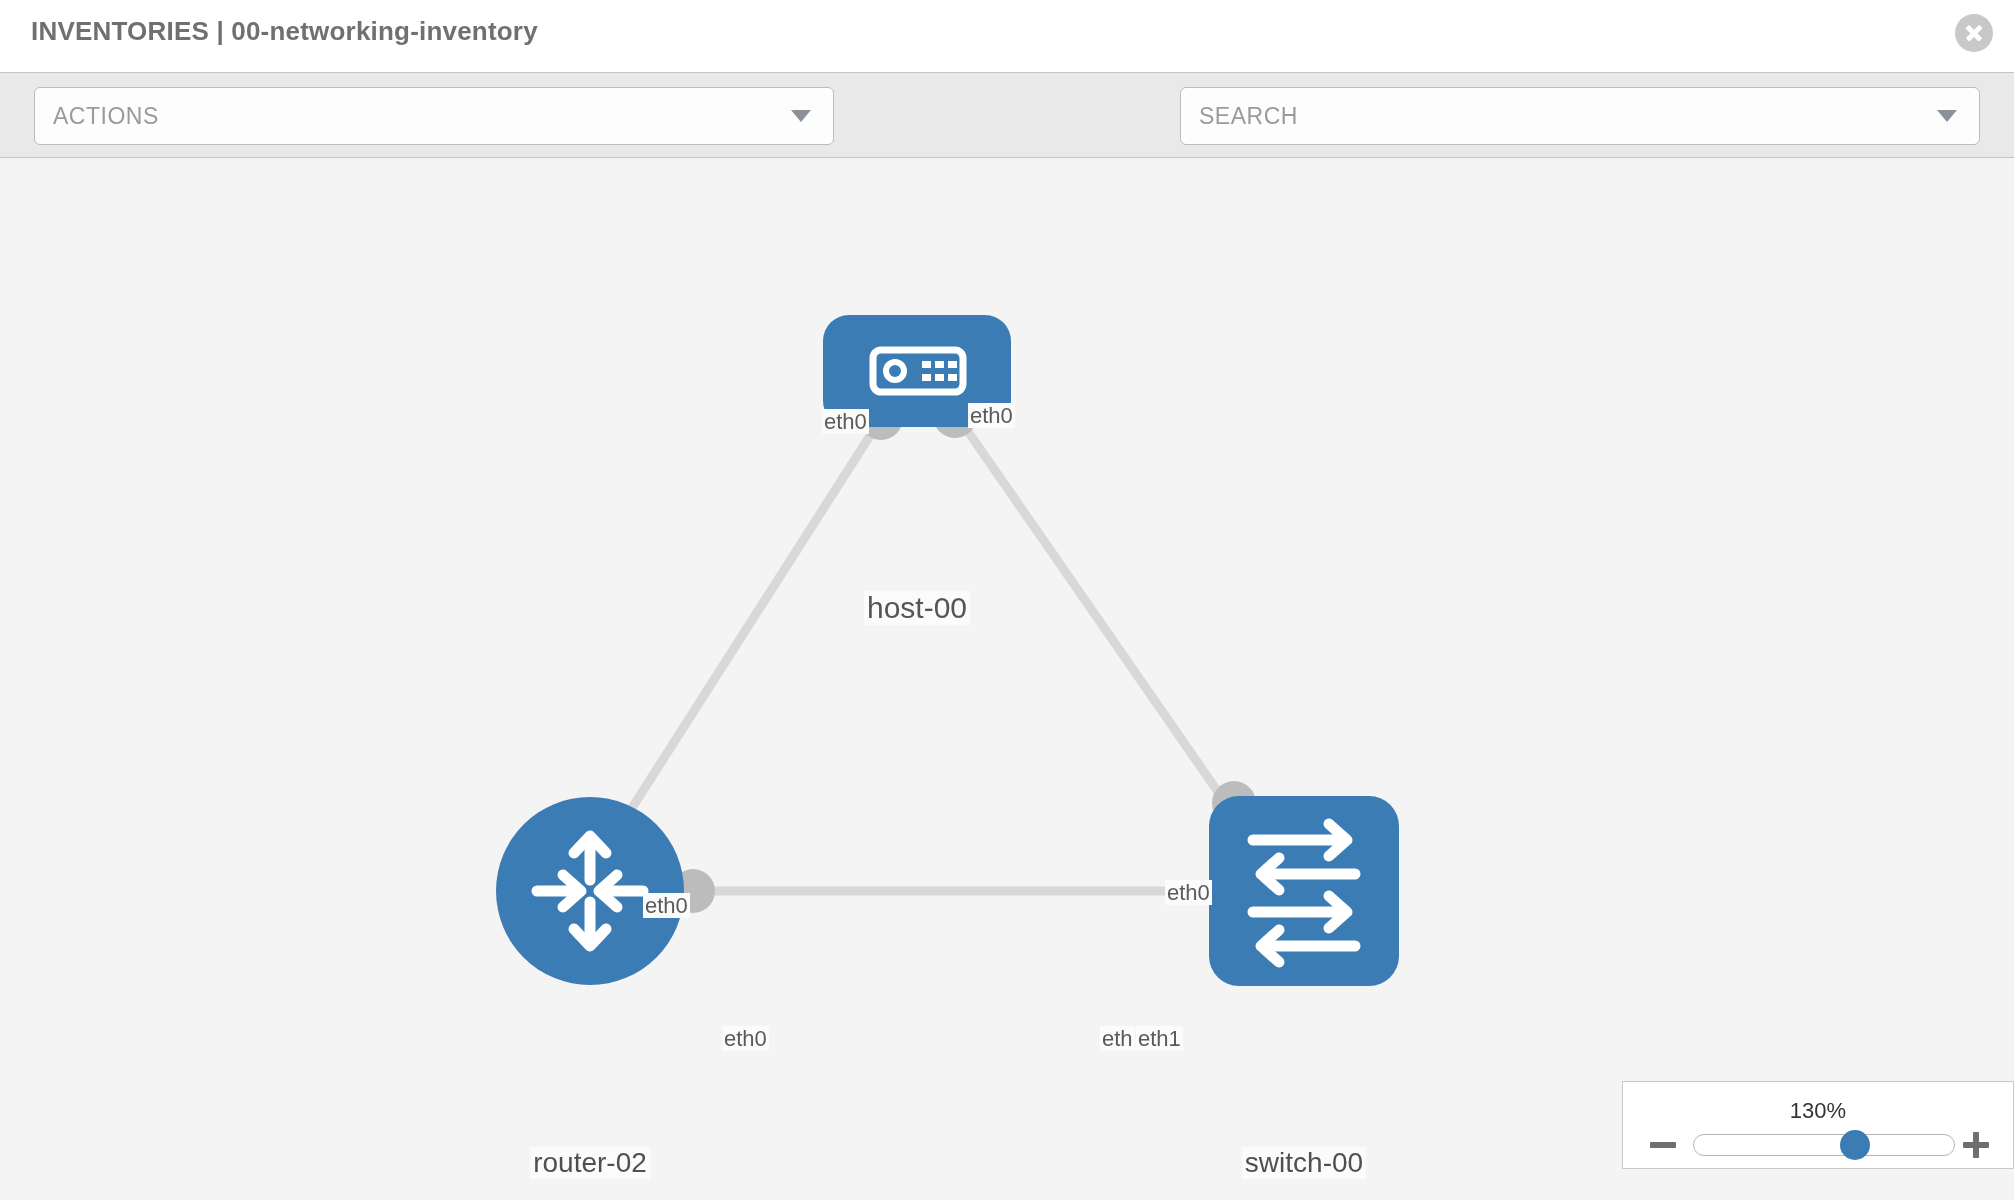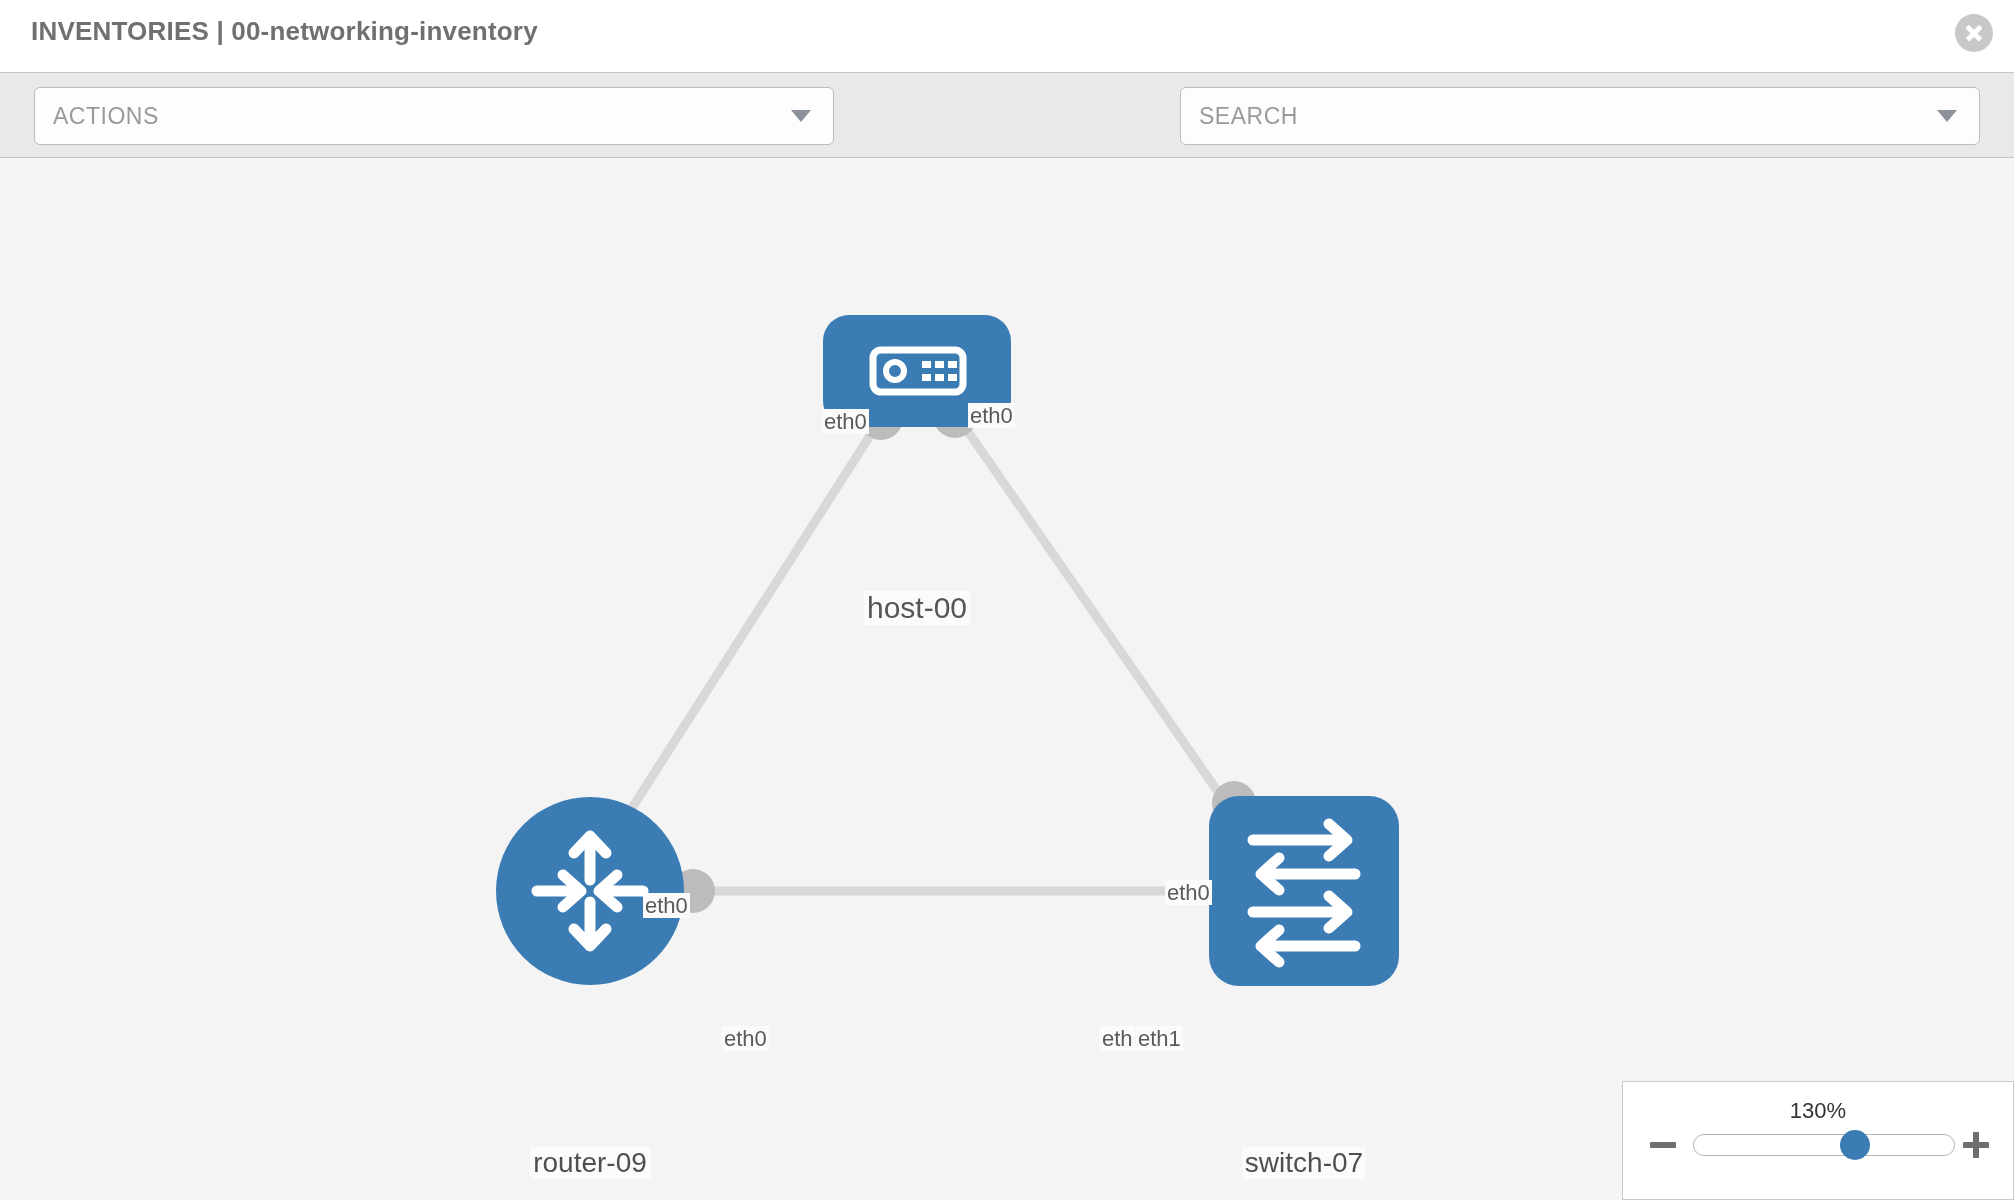--- a/index.html
+++ b/index.html
@@ -165,21 +165,21 @@
     white-space: nowrap;
     transform: translateX(-50%);
   }
 
   
   .zoom-panel {
     position: absolute;
     left: 1622px;
     top: 1081px;
     width: 392px;
-    height: 119px;
+    height: 88px;
     background: #ffffff;
     border: 1px solid #c9c9c9;
     box-sizing: border-box;
   }
   .zoom-value {
     position: absolute;
     left: 0;
     top: 16px;
     width: 100%;
     text-align: center;
@@ -344,22 +344,22 @@
 
     <div class="link-label" style="left:822px; top:251px;">eth0</div>
     <div class="link-label" style="left:968px; top:245px;">eth0</div>
     <div class="link-label" style="left:643px; top:735px;">eth0</div>
     <div class="link-label" style="left:1165px; top:722px;">eth0</div>
     <div class="link-label" style="left:722px; top:868px;">eth0</div>
     <div class="link-label" style="left:1100px; top:868px;">eth</div>
     <div class="link-label" style="left:1114px; top:868px;margin-left:22px;">eth1</div>
 
     <div class="host-label" style="left:917px; top:433px;text-align:right;">host-00</div>
-    <div class="node-label" style="left:590px; top:989px;">router-09</div>
-    <div class="node-label" style="left:1304px; top:989px;">switch-07</div>
+    <div class="node-label" style="left:590px; top:989px;">router-02</div>
+    <div class="node-label" style="left:1304px; top:989px;">switch-00</div>
 
   </div>
 
   <div class="zoom-panel">
     <div class="zoom-value">130%</div>
     <div class="zoom-minus">
       <div class="h"></div>
     </div>
     <div class="zoom-track">
       <div class="zoom-thumb" style="left: 62%;"></div>

